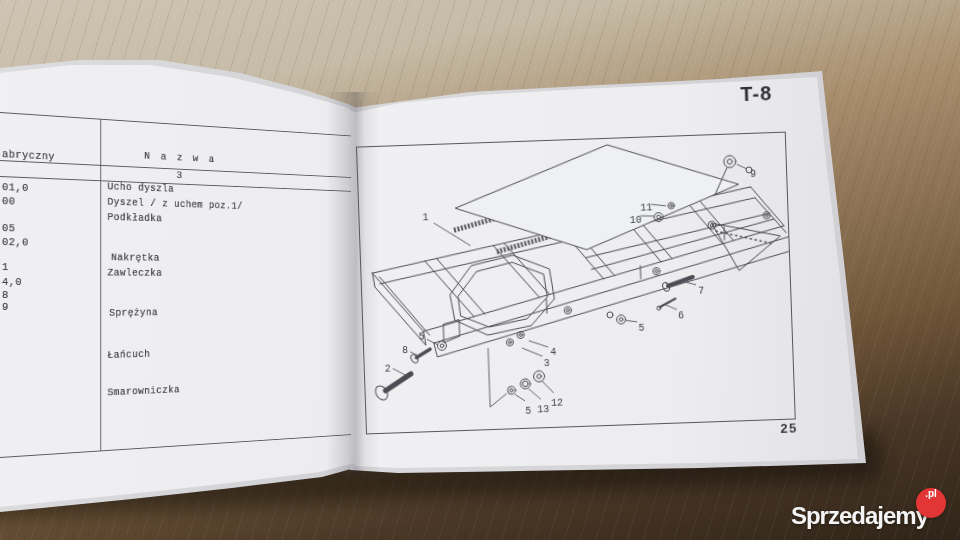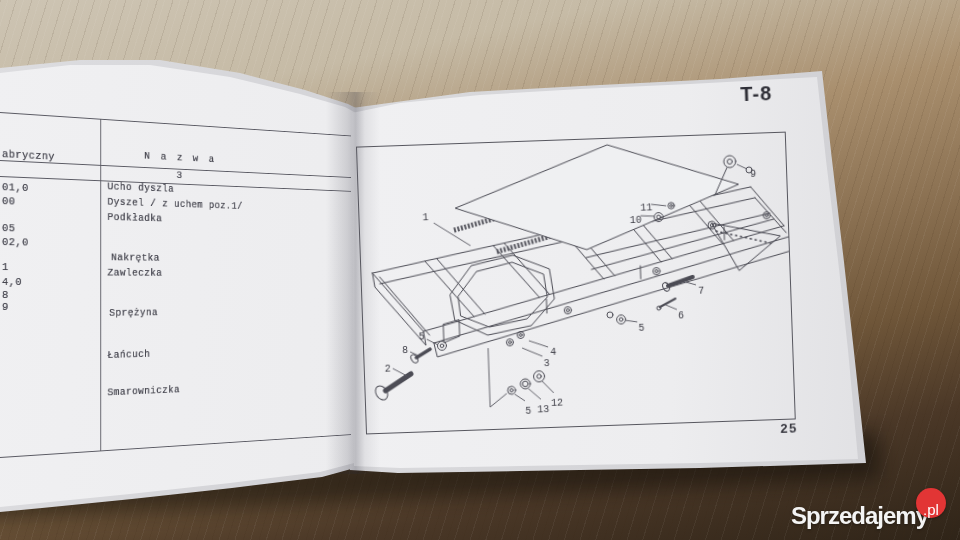--- a/index.html
+++ b/index.html
@@ -44,22 +44,22 @@
   .fig-box svg{position:absolute;left:0;top:0;width:100%;height:100%;}
   .pageno{position:absolute;left:424px;top:348px;font-family:"Liberation Mono","DejaVu Sans Mono",monospace;font-weight:700;font-size:13px;color:#3a3a42;letter-spacing:1px;}
   svg .ln{stroke:#4c4c55;stroke-width:1;fill:none;stroke-linecap:round;}
   svg .thin{stroke:#55555e;stroke-width:0.9;fill:none;}
   svg .callout{font-family:"Liberation Mono","DejaVu Sans Mono",monospace;font-size:10px;fill:#3c3c45;text-anchor:middle;}
   
   .watermark{right:16px;bottom:10px;z-index:30;padding:10px 16px 0 0;}
   .wm-text{font-weight:700;font-size:24px;letter-spacing:-1px;color:#f4f4f4;
     font-family:"Liberation Sans",sans-serif;text-shadow:0 1px 3px rgba(0,0,0,0.35);text-align:center;}
   .wm-badge{position:absolute;right:-2px;top:-4px;width:30px;height:30px;border-radius:50%;
-    background:#e23535;color:#fff;display:flex;align-items:flex-end;justify-content:center;
-    font-weight:400;font-size:15px;box-shadow:0 1px 3px rgba(0,0,0,0.3);}
+    background:#e23535;color:#fff;display:flex;align-items:flex-start;justify-content:center;
+    font-weight:700;font-size:10px;box-shadow:0 1px 3px rgba(0,0,0,0.3);}
 </style>
 </head>
 <body>
 
 <div class="stage">
 
   <div class="abs under-shadow"></div>
   <div class="abs left-underlay"></div>
   <div class="abs right-underlay"></div>
 

